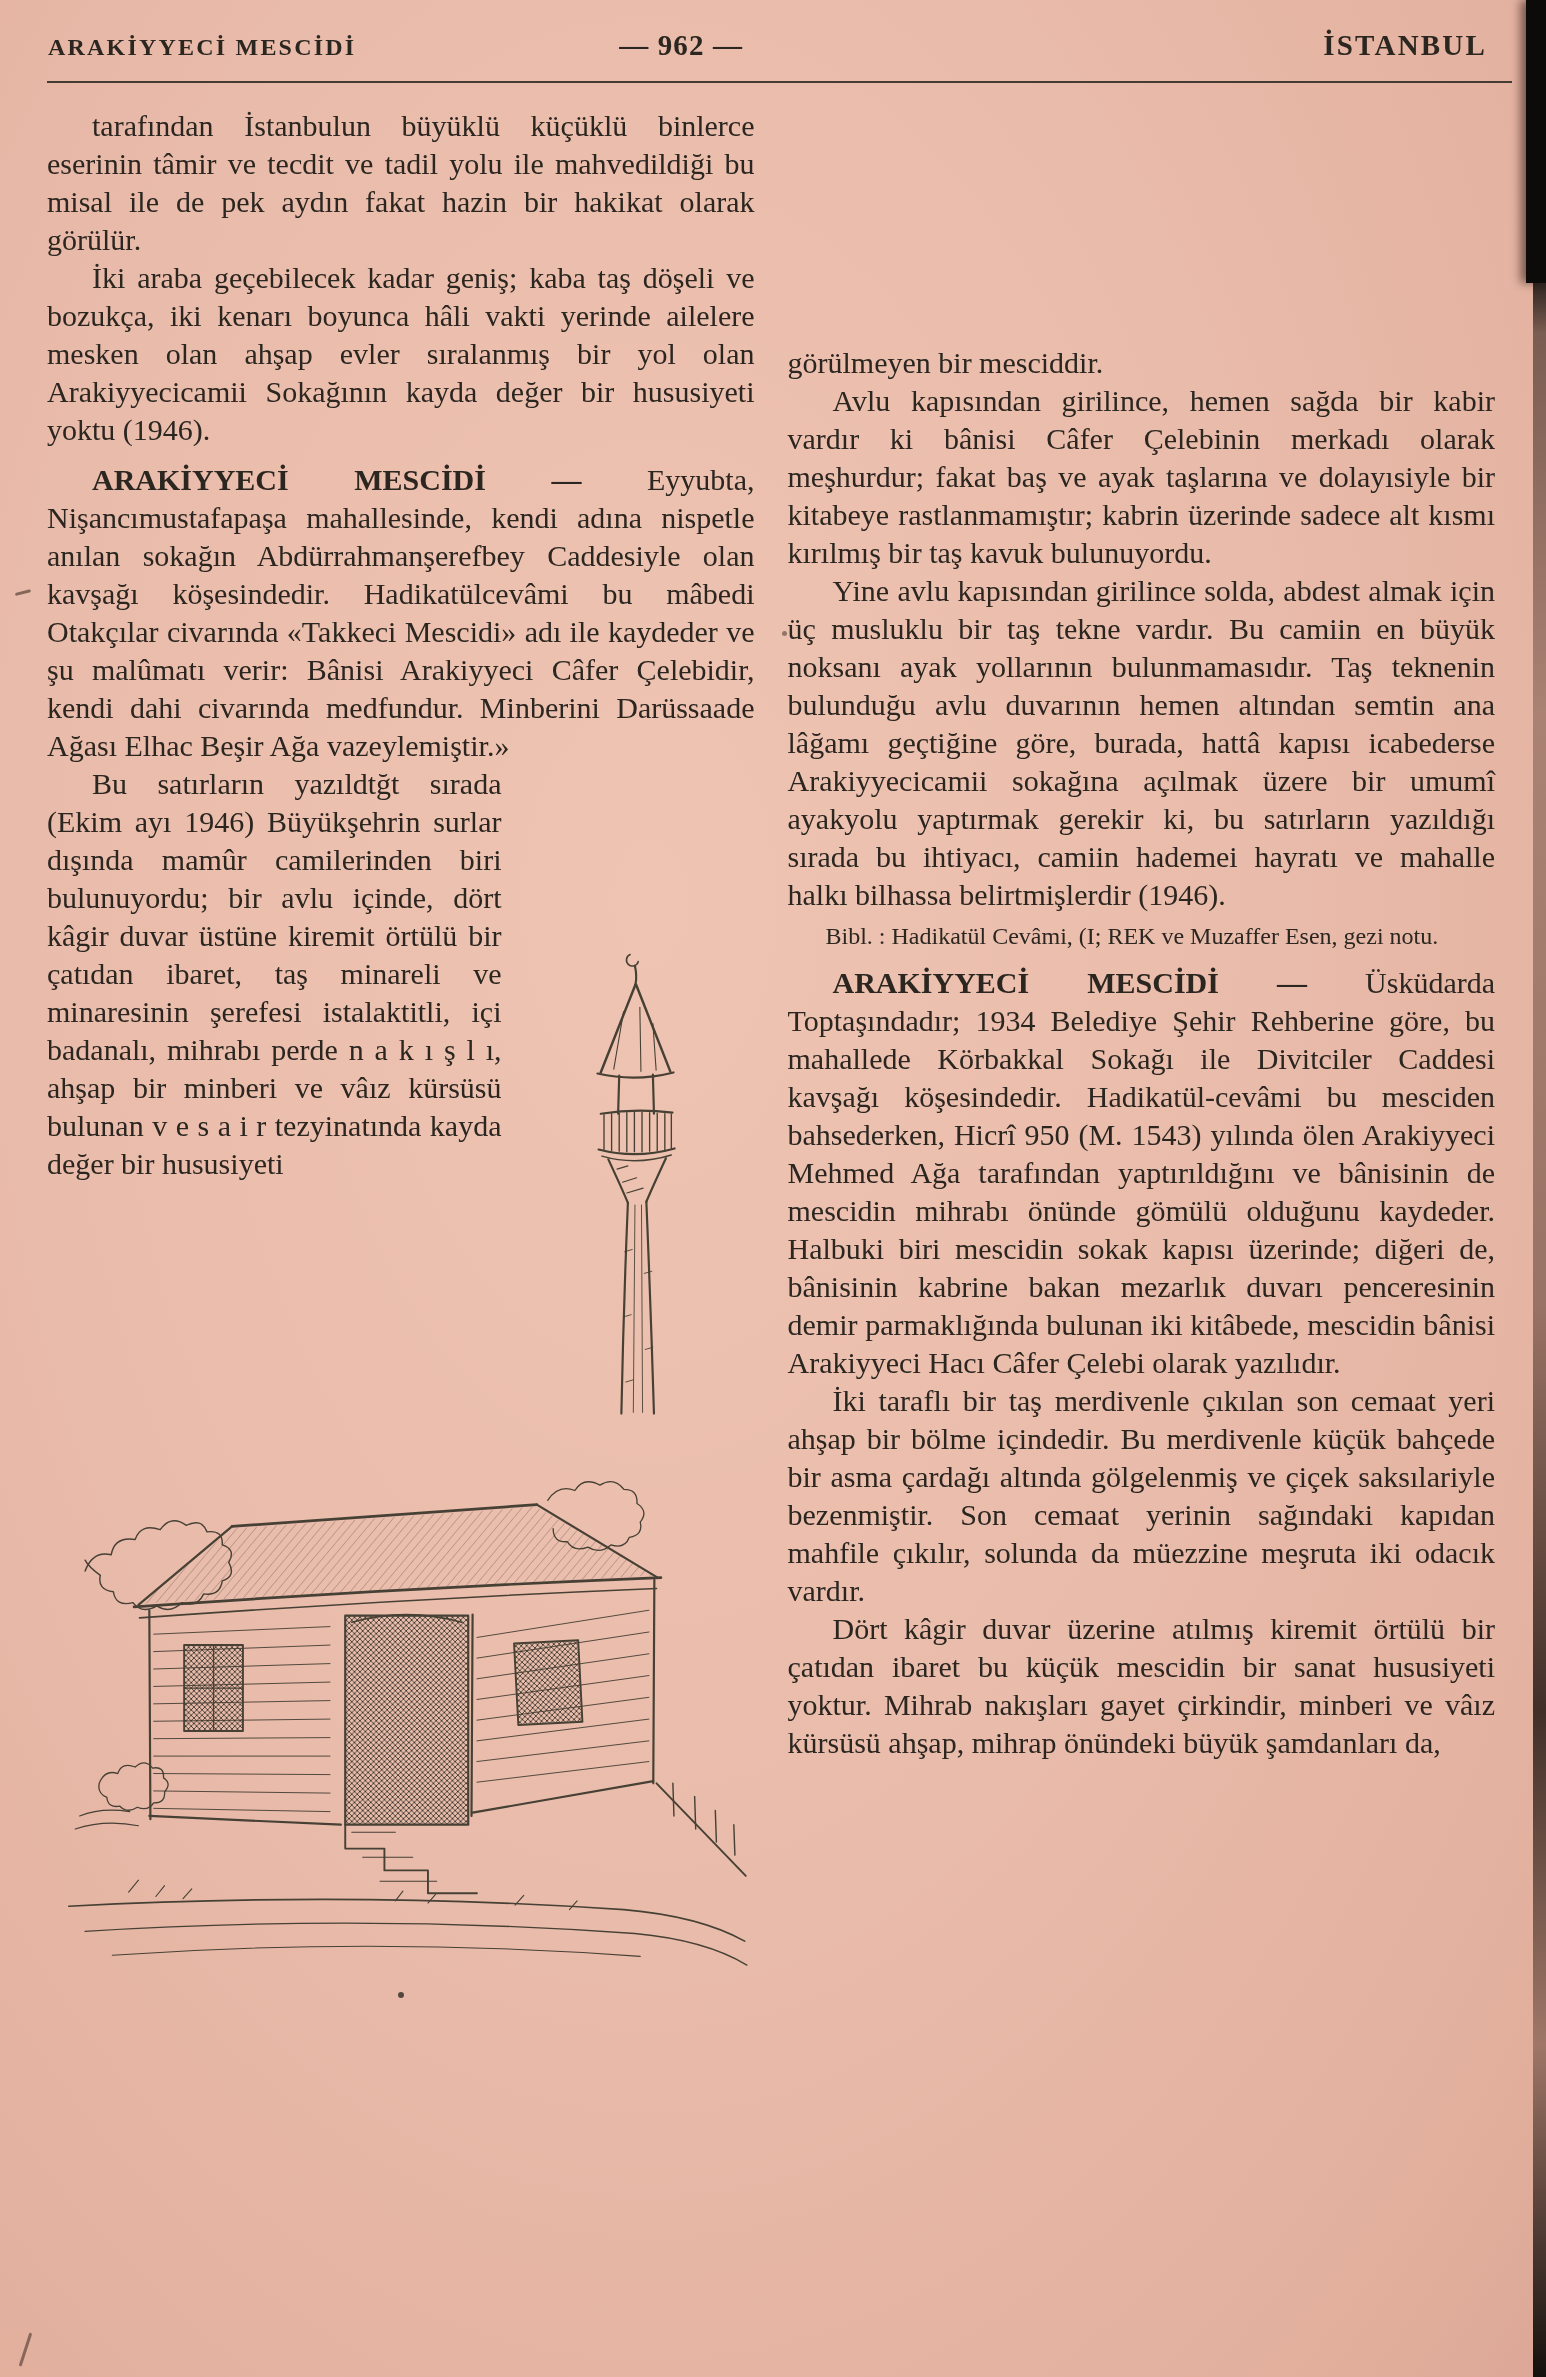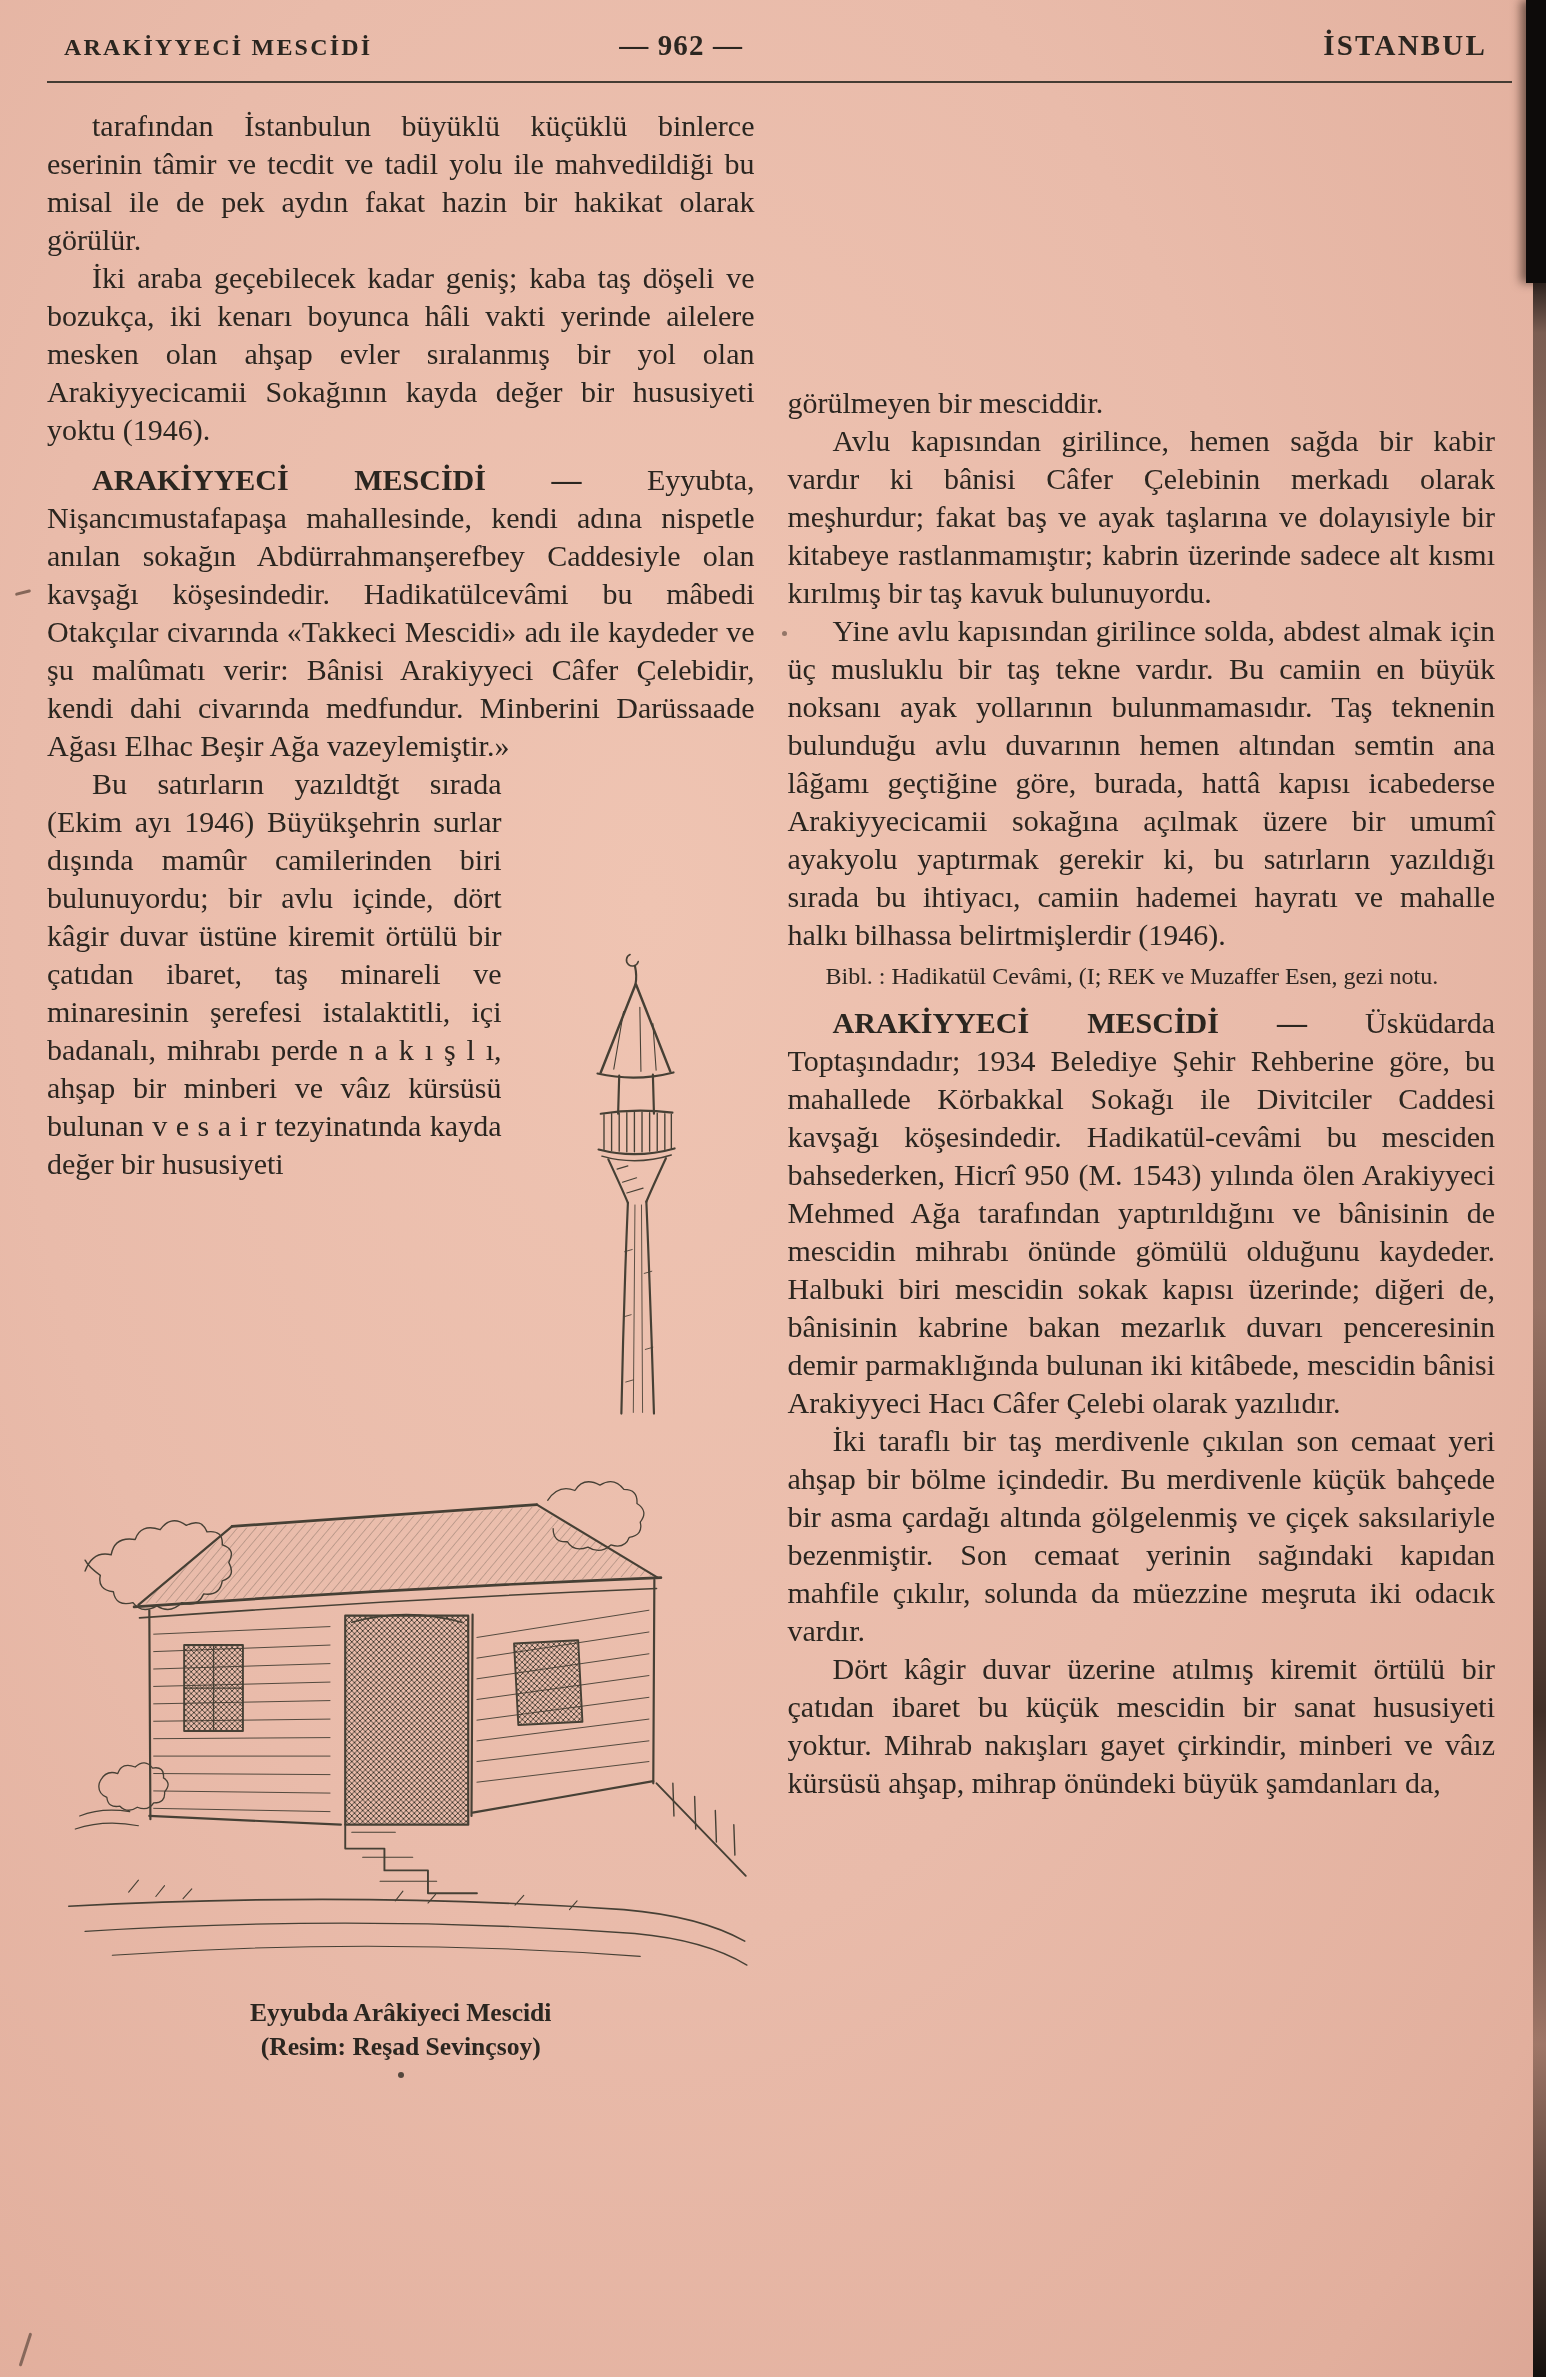--- a/index.html
+++ b/index.html
@@ -13,21 +13,21 @@
     color: #2b2620;
     overflow: hidden;
   }
   .header-row {
     position: absolute;
     top: 29px; left: 48px; right: 60px;
     display: flex;
     justify-content: space-between;
     align-items: baseline;
   }
-  .h-left  { font-weight: bold; font-size: 24px; letter-spacing: 2.2px; margin-left: 16px; }
+  .h-left  { font-weight: bold; font-size: 24px; letter-spacing: 2.2px; }
   .h-center{ font-weight: bold; font-size: 29px; letter-spacing: 1.1px; position: absolute; left: 44%; transform: translateX(-50%); }
   .h-right { font-weight: bold; font-size: 29px; letter-spacing: 2.2px; }
   .header-rule {
     position: absolute;
     top: 81px; left: 47px; right: 35px;
     border-top: 2.7px solid #443c33;
   }
   .columns {
     position: absolute;
     top: 107px; left: 47px; right: 35px;
@@ -177,24 +177,20 @@
             <path d="M1120 640 L1284 810" stroke-width="3.5"></path>
             <path d="M1150 640 L1152 700 M1190 664 L1192 724 M1228 690 L1230 748 M1262 716 L1264 772" stroke-width="2.6"></path>
             <path d="M40 866 Q560 838 1060 872 Q1200 884 1282 930" stroke-width="3"></path>
             <path d="M70 912 Q580 880 1080 916 Q1210 928 1286 974" stroke-width="2.4"></path>
             <path d="M120 956 Q600 922 1090 958" stroke-width="2"></path>
             <path d="M150 840 l18 -22 M200 848 l16 -20 M250 852 l16 -18 M640 856 l14 -18 M700 860 l14 -16 M860 864 l16 -18 M960 872 l14 -16" stroke-width="2"></path>
           </g>
         </svg>
       </div>
 
-      <div class="caption">
-        <div>Eyyubda Arâkiyeci Mescidi</div>
-        <div>(Resim: Reşad Sevinçsoy)</div>
-      </div>
       <div class="ink-dot"></div>
     </div>
 
     <div class="col">
       <p>görülmeyen bir mesciddir.</p>
       <p class="indent">Avlu kapısından girilince, hemen sağda bir kabir vardır ki bânisi Câfer Çelebinin merkadı olarak meşhurdur; fakat baş ve ayak taşlarına ve dolayısiyle bir kitabeye rastlanmamıştır; kabrin üzerinde sadece alt kısmı kırılmış bir taş kavuk bulunuyordu.</p>
       <p class="indent">Yine avlu kapısından girilince solda, abdest almak için üç musluklu bir taş tekne vardır. Bu camiin en büyük noksanı ayak yollarının bulunmamasıdır. Taş teknenin bulunduğu avlu duvarının hemen altından semtin ana lâğamı geçtiğine göre, burada, hattâ kapısı icabederse Arakiyyecicamii sokağına açılmak üzere bir umumî ayakyolu yaptırmak gerekir ki, bu satırların yazıldığı sırada bu ihtiyacı, camiin hademei hayratı ve mahalle halkı bilhassa belirtmişlerdir (1946).</p>
       <p class="bibl">Bibl. : Hadikatül Cevâmi, (I; REK ve Muzaffer Esen, gezi notu.</p>
       <p class="indent entry"><span class="lead">ARAKİYYECİ MESCİDİ —</span><span> Üsküdarda Toptaşındadır; 1934 Belediye Şehir Rehberine göre, bu mahallede Körbakkal Sokağı ile Divitciler Caddesi kavşağı köşesindedir. Hadikatül-cevâmi bu mesciden bahsederken, Hicrî 950 (M. 1543) yılında ölen Arakiyyeci Mehmed Ağa tarafından yaptırıldığını ve bânisinin de mescidin mihrabı önünde gömülü olduğunu kaydeder. Halbuki biri mescidin sokak kapısı üzerinde; diğeri de, bânisinin kabrine bakan mezarlık duvarı penceresinin demir parmaklığında bulunan iki kitâbede, mescidin bânisi Arakiyyeci Hacı Câfer Çelebi olarak yazılıdır.</span></p>
       <p class="indent">İki taraflı bir taş merdivenle çıkılan son cemaat yeri ahşap bir bölme içindedir. Bu merdivenle küçük bahçede bir asma çardağı altında gölgelenmiş ve çiçek saksılariyle bezenmiştir. Son cemaat yerinin sağındaki kapıdan mahfile çıkılır, solunda da müezzine meşruta iki odacık vardır.</p>

